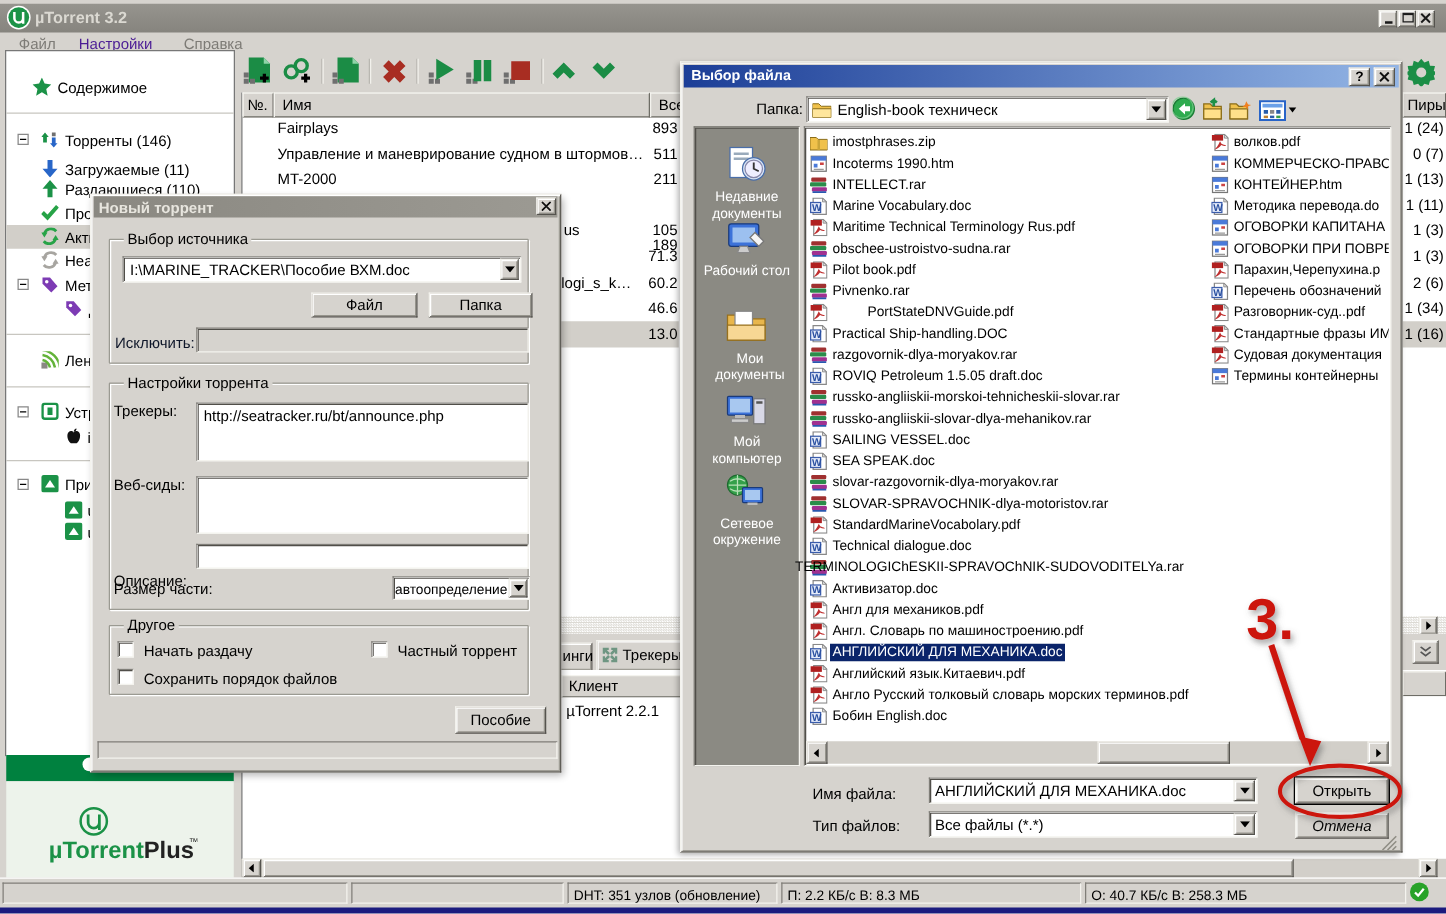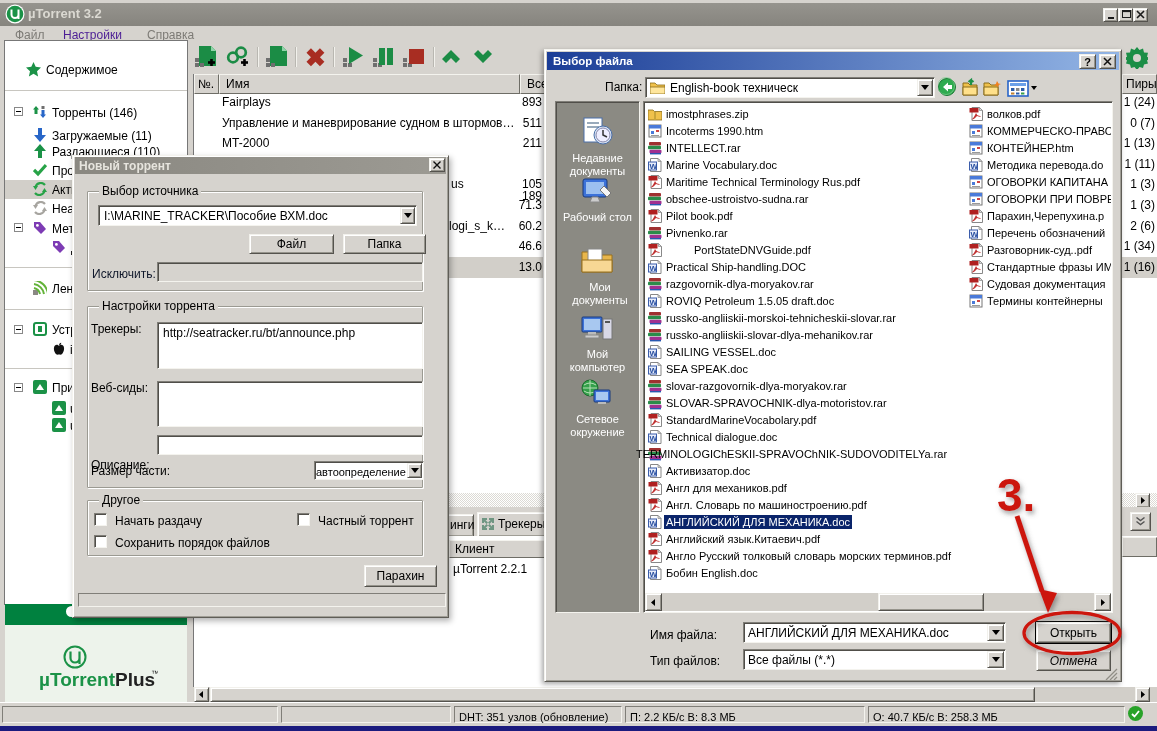--- a/index.html
+++ b/index.html
@@ -869,21 +869,21 @@
     </div>
 
 <div class="gbox" style="left:87px;top:500px;width:336px;height:56px;"></div>
 <div class="glab" style="left:99px;top:494px;">Другое</div>
 <div class="cb" style="left:94px;top:513px;"></div>
 <div class="t12" style="left:115px;top:514px;">Начать раздачу</div>
 <div class="cb" style="left:297px;top:513px;"></div>
 <div class="t12" style="left:318px;top:514px;">Частный торрент</div>
 <div class="cb" style="left:94px;top:535px;"></div>
 <div class="t12" style="left:115px;top:536px;">Сохранить порядок файлов</div>
-<div class="btn" style="left:364px;top:565px;width:73px;height:22px;">Парахин</div>
+<div class="btn" style="left:364px;top:565px;width:73px;height:22px;">Пособие</div>
 <div class="sunk2" style="left:78px;top:593px;width:368px;height:14px;"></div>
 
 <svg id="anno" style="left:960px;top:450px;width:197px;height:230px;" viewBox="0 0 197 230">
 <defs>
         <filter id="sh" x="-30%" y="-30%" width="160%" height="160%">
           <feDropShadow dx="2" dy="3" stdDeviation="2.5" flood-color="#555" flood-opacity="0.55"></feDropShadow>
         </filter>
       </defs>
 <g filter="url(#sh)">
 <text x="37" y="61" font-family="Liberation Sans" font-size="46" font-weight="bold" fill="#cc1710">3.</text>

